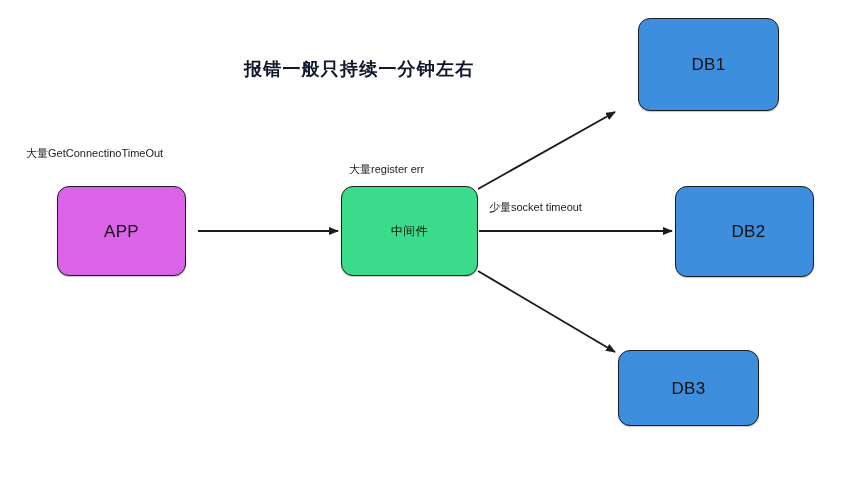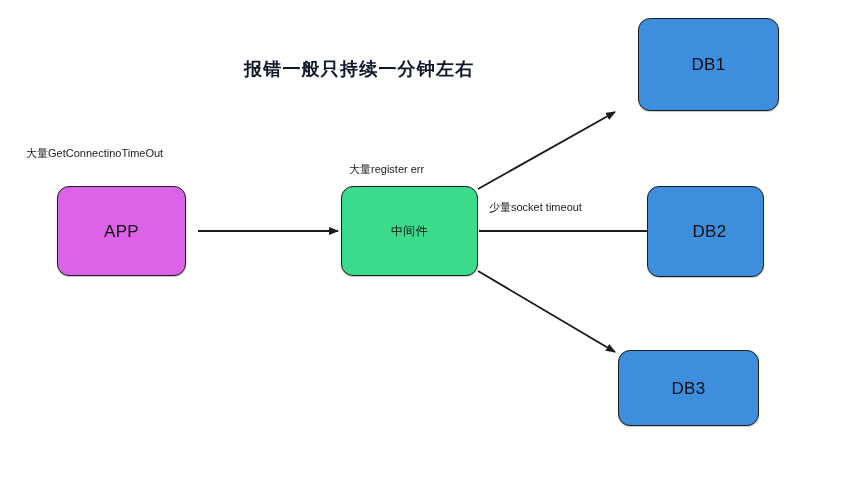--- a/index.html
+++ b/index.html
@@ -53,21 +53,21 @@
     left: 341px; top: 186px;  width: 137px; height: 90px;
     background: #3adb8b;
     font-size: 12px;
   }
   .node-db1 {
     left: 618px; top: 18px;   width: 141px; height: 93px;
     background: #3e8ede;
     margin-left: 20px;
   }
   .node-db2 {
-    left: 647px; top: 186px;  width: 117px; height: 91px;
+    left: 675px; top: 186px;  width: 139px; height: 91px;
     background: #3e8ede;
     padding-left: 8px;
   }
   .node-db3 {
     left: 618px; top: 350px;  width: 141px; height: 76px;
     background: #3e8ede;
   }
 
   .caption {
     position: absolute;

